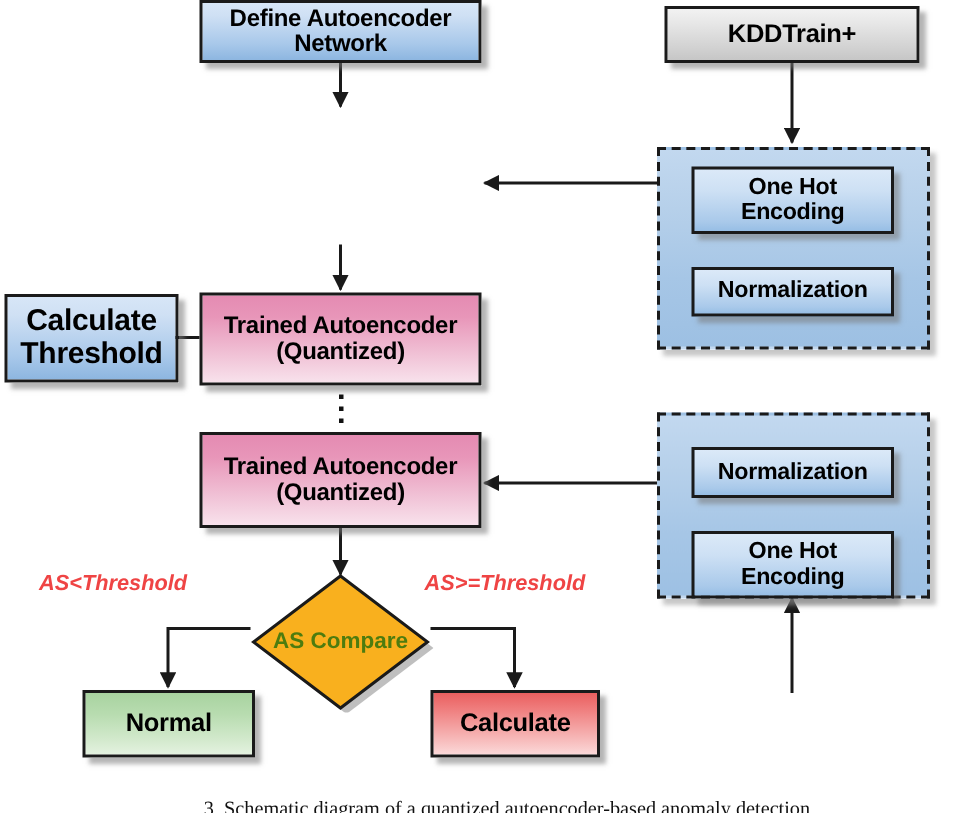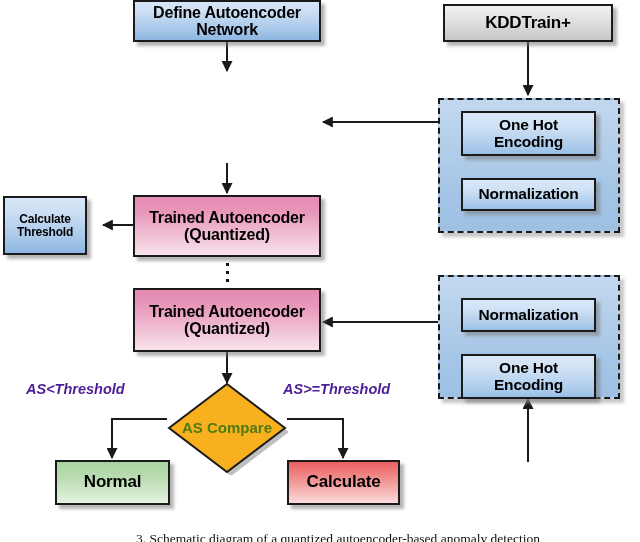--- a/index.html
+++ b/index.html
@@ -77,21 +77,21 @@
     font-size: 15px;
     line-height: 1.12;
     color: #4d7c0f;
     text-align: center;
   }
   .edge-label {
     position: absolute;
     font-style: italic;
     font-weight: bold;
     font-size: 14.5px;
-    color: #4c1d95;
+    color: #ef4444;
     white-space: nowrap;
   }
   .caption {
     position: absolute;
     width: 100%;
     text-align: center;
     font-family: "Liberation Serif", serif;
     font-size: 13.5px;
     color: #111;
     white-space: nowrap;
@@ -165,21 +165,21 @@
   <div class="node pink" style="left:133px; top:195px; width:188px; height:62px; font-size:16px;">Trained Autoencoder (Quantized)</div>
 
   <div class="dots" style="left:225px; top:263px; width:4px; height:19px;">
     <i></i>
       <i></i>
       <i></i>
   </div>
 
   <div class="node pink" style="left:133px; top:288px; width:188px; height:64px; font-size:16px;">Trained Autoencoder (Quantized)</div>
 
-  <div class="node blue" style="left:3px; top:196px; width:84px; height:59px; font-size:12px;">Calculate Threshold</div>
+  <div class="node blue" style="left:3px; top:196px; width:116px; height:59px; font-size:20px;">Calculate Threshold</div>
 
   <div class="node gray" style="left:443px; top:4px; width:170px; height:38px; font-size:17px;">KDDTrain+</div>
 
   <div class="node blue-sm" style="left:461px; top:111px; width:135px; height:45px; font-size:15.5px;">One Hot Encoding</div>
 
   <div class="node blue-sm" style="left:461px; top:178px; width:135px; height:33px; font-size:15.5px;">Normalization</div>
 
   <div class="node blue-sm" style="left:461px; top:298px; width:135px; height:34px; font-size:15.5px;">Normalization</div>
 
   <div class="node blue-sm" style="left:461px; top:354px; width:135px; height:45px; font-size:15.5px;">One Hot Encoding</div>

